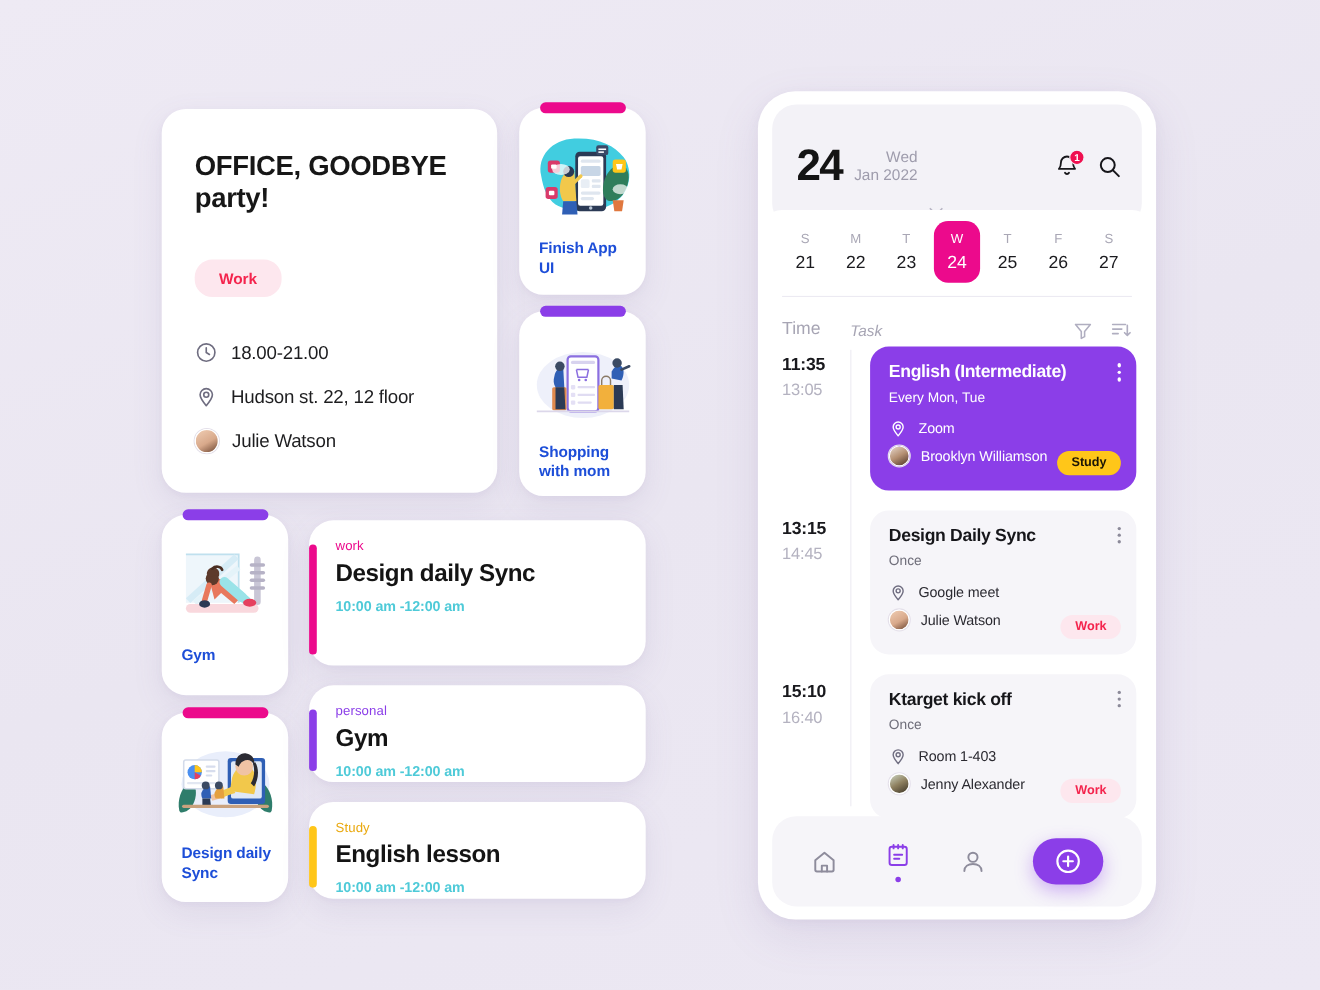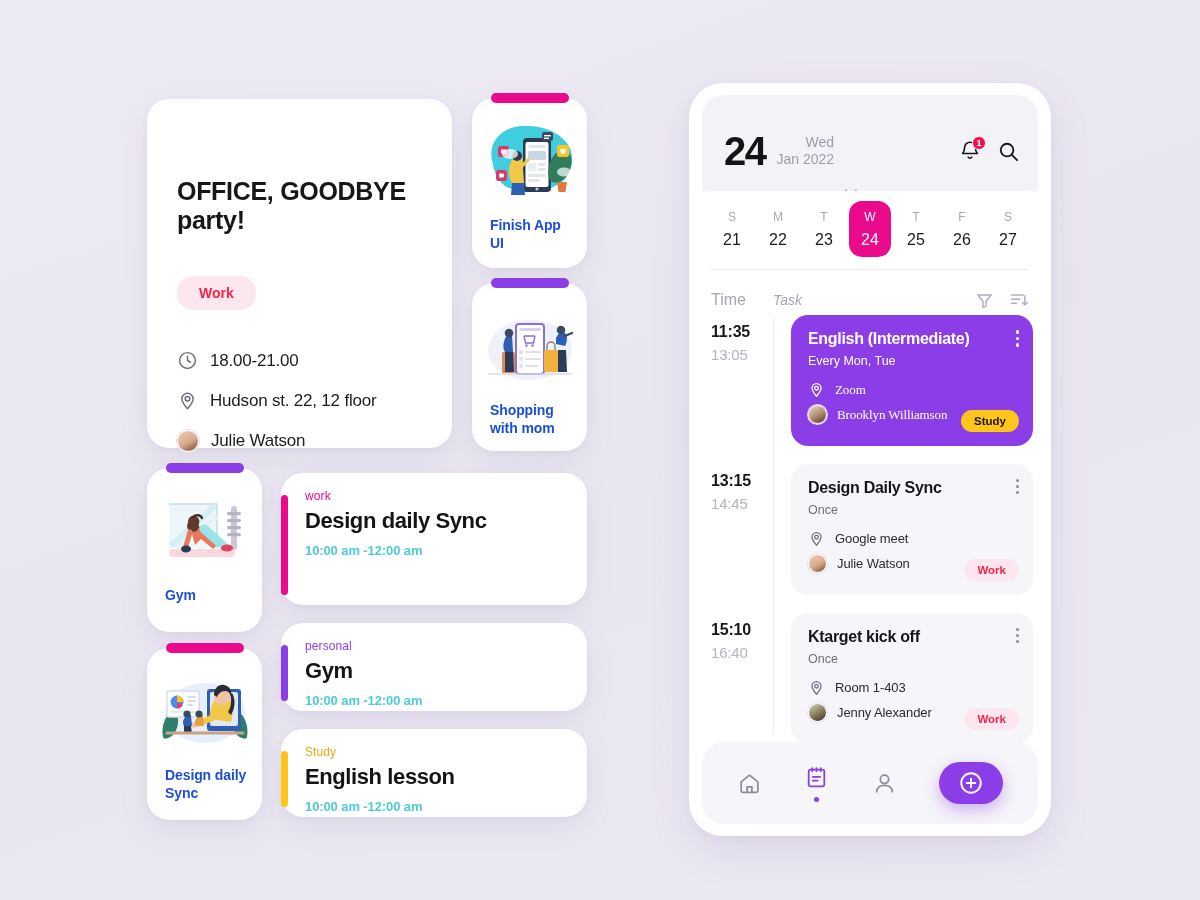--- a/index.html
+++ b/index.html
@@ -24,21 +24,21 @@
     position: absolute;
   }
 
   
   #hero-card {
     left: 147px; top: 99px; width: 305px; height: 349px;
     padding: 38px 30px 0 30px;
   }
   #hero-title {
     font-size: 25px; font-weight: bold; color: #171717;
-    line-height: 1.14; letter-spacing: -0.3px; margin-top: 40px;
+    line-height: 1.14; letter-spacing: -0.3px;
   }
   #hero-sub {
     margin-top: 12px; font-size: 17px; font-weight: bold;
     color: #ec0a8c; letter-spacing: -0.2px;
   }
   #hero-badge {
     display: inline-block; margin-top: 42px;
     background: #fde7ee; color: #f4244d;
     font-size: 14px; font-weight: bold;
     padding: 9px 22px; border-radius: 16px;
@@ -189,21 +189,21 @@
     padding: 15px 16px 15px 17px;
     position: relative;
   }
   .row-card.accent { background: #8b3ee8; }
   .rc-title { font-size: 16px; font-weight: bold; color: #16161a; letter-spacing: -0.3px; padding-right: 20px; }
   .rc-rep { font-size: 12.5px; color: #6f6e7a; margin-top: 6px; }
   .row-card.accent .rc-title, .row-card.accent .rc-rep { color: #ffffff; }
   .rc-meta { margin-top: 13px; }
   .rc-line { display: flex; align-items: center; gap: 10px; margin-bottom: 7px; }
   .rc-line .t { font-size: 13px; color: #2b2a31; letter-spacing: -0.1px; }
-  .row-card.accent .rc-line .t { color: #ffffff; font-family: Liberation Serif, serif; }
+  .row-card.accent .rc-line .t { color: #ffffff; }
   .kebab { position: absolute; right: 14px; top: 15px; display: flex; flex-direction: column; gap: 3px; }
   .kebab i { width: 3px; height: 3px; border-radius: 50%; background: #8c8a99; display: block; }
   .row-card.accent .kebab i { background: #ffffff; width: 3.5px; height: 3.5px; }
   .pill {
     position: absolute; right: 14px; bottom: 14px;
     font-size: 11.5px; font-weight: bold;
     padding: 5px 13px; border-radius: 11px;
   }
   .pill.work { background: #fde7ee; color: #f4244d; }
   .pill.study { background: #ffc619; color: #1c1505; }

